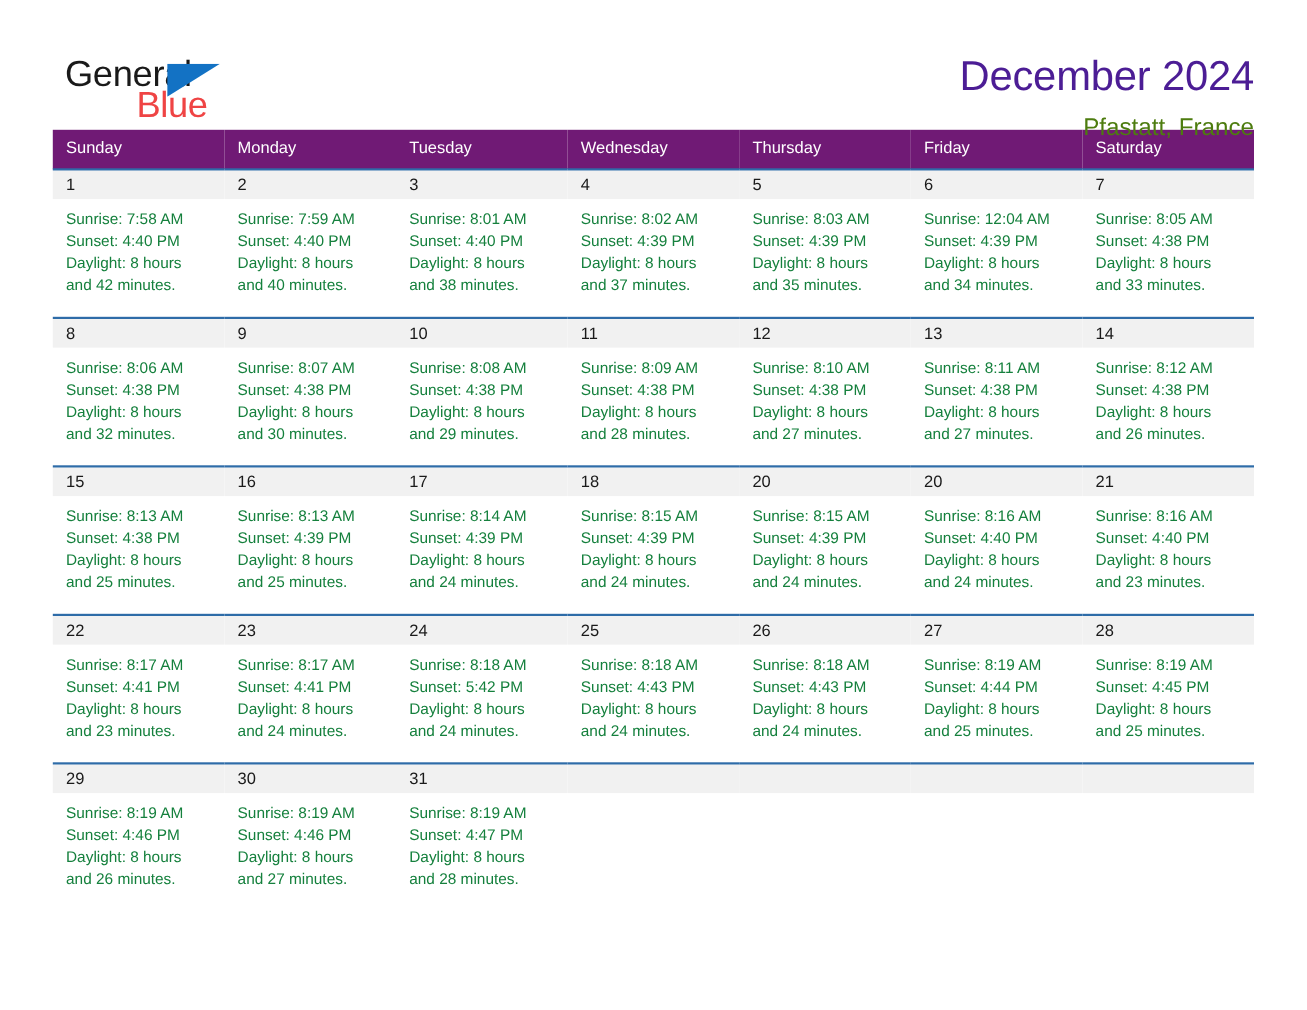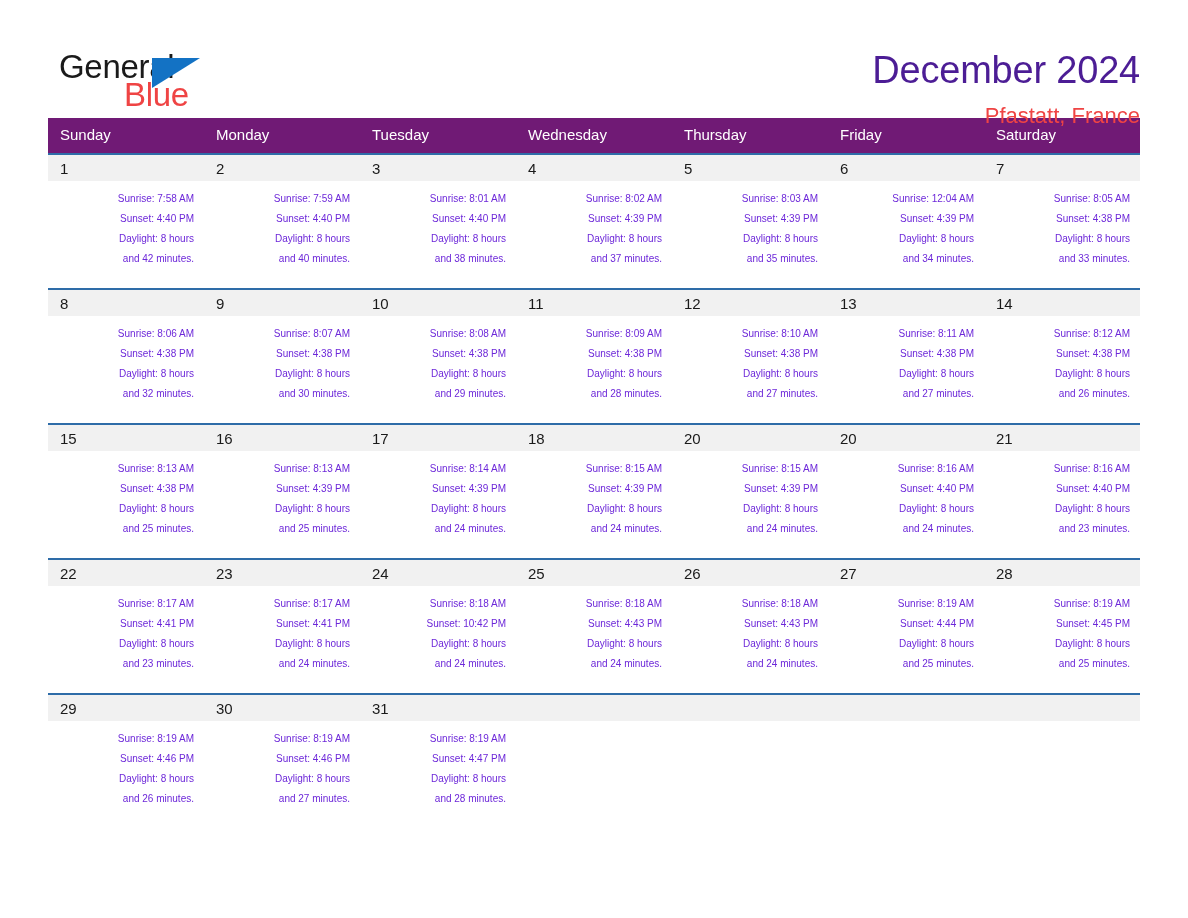--- a/index.html
+++ b/index.html
@@ -73,21 +73,21 @@
     font-size: 38px;
     line-height: 44px;
     font-weight: normal;
     color: #4c1d95;
     letter-spacing: -0.2px;
   }
   .cal-location {
     margin-top: 11px;
     font-size: 22px;
     line-height: 26px;
-    color: #ef4444;
+    color: #4d7c0f;
   }
 
   
   .calendar {
     margin-top: 14px;
     width: 1092px;
     border-collapse: collapse;
     table-layout: fixed;
   }
   .calendar col { width: 156px; }
@@ -123,24 +123,23 @@
     padding: 4px 0 0 12px;
     font-size: 15px;
     line-height: 20px;
     color: #1a1a1a;
   }
   .day-cell.empty .daynum-band {
     background: #f1f1f1;
   }
   .day-info {
     padding: 8px 10px 0 12px;
-    font-size: 10px;
+    font-size: 14px;
     line-height: 20px;
-    color: #6d28d9;
-    text-align: right;
+    color: #15803d;
   }
   .day-info div { white-space: nowrap; }
 
   .last-week .day-cell { height: 135px; }
 </style>
 </head>
 <body>
 
 <div class="page">
 
@@ -400,21 +399,21 @@
             <div>Sunrise: 8:17 AM</div>
             <div>Sunset: 4:41 PM</div>
             <div>Daylight: 8 hours</div>
             <div>and 24 minutes.</div>
           </div>
         </td>
         <td class="day-cell">
           <div class="daynum-band">24</div>
           <div class="day-info">
             <div>Sunrise: 8:18 AM</div>
-            <div>Sunset: 10:42 PM</div>
+            <div>Sunset: 5:42 PM</div>
             <div>Daylight: 8 hours</div>
             <div>and 24 minutes.</div>
           </div>
         </td>
         <td class="day-cell">
           <div class="daynum-band">25</div>
           <div class="day-info">
             <div>Sunrise: 8:18 AM</div>
             <div>Sunset: 4:43 PM</div>
             <div>Daylight: 8 hours</div>

